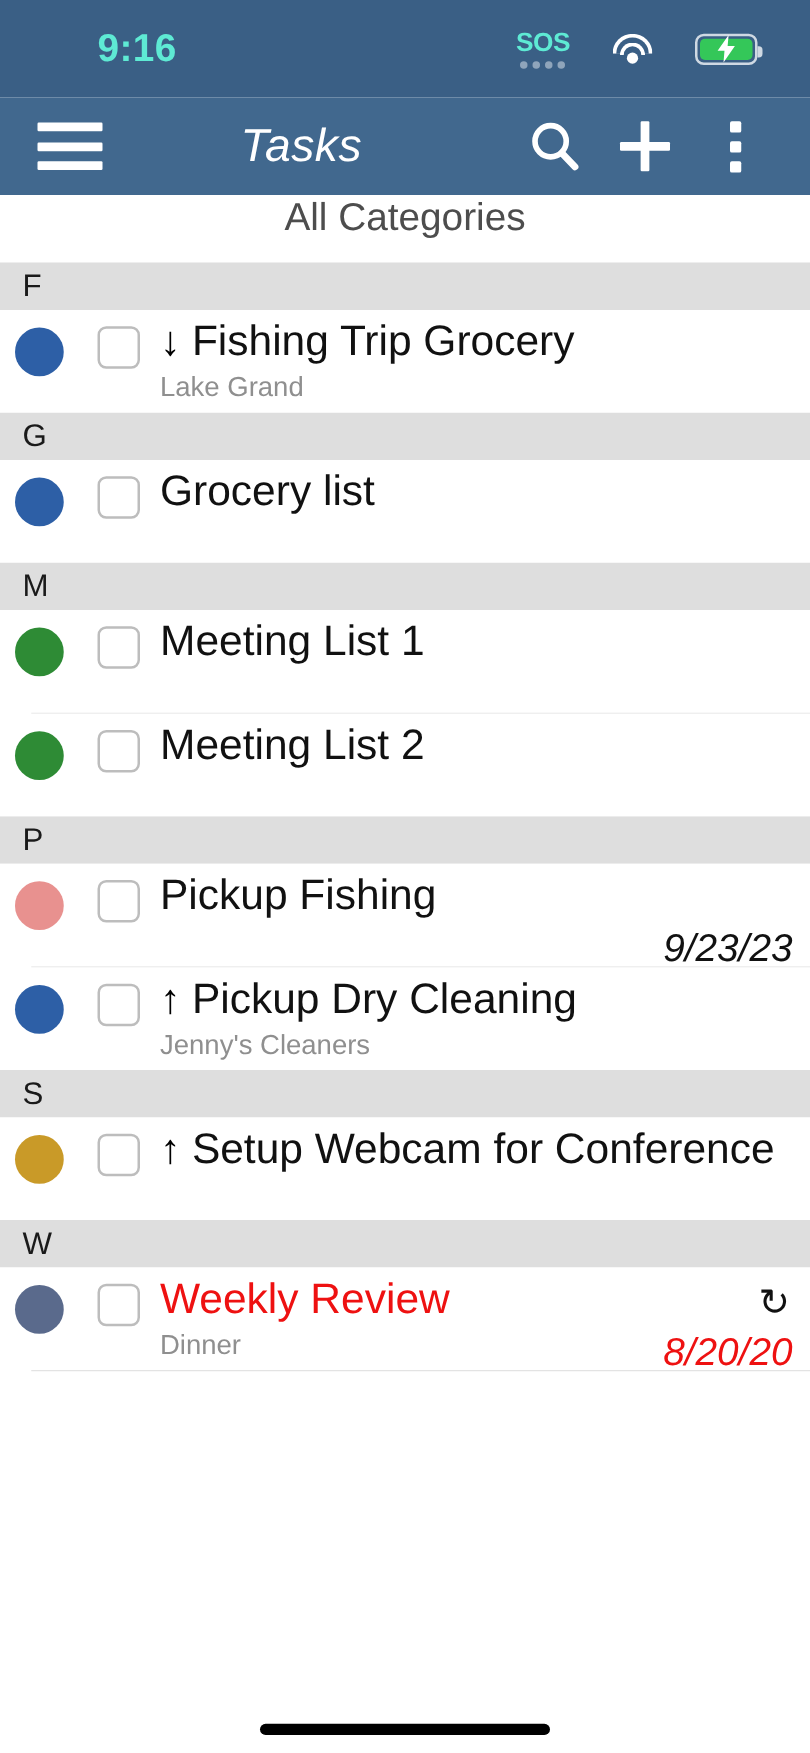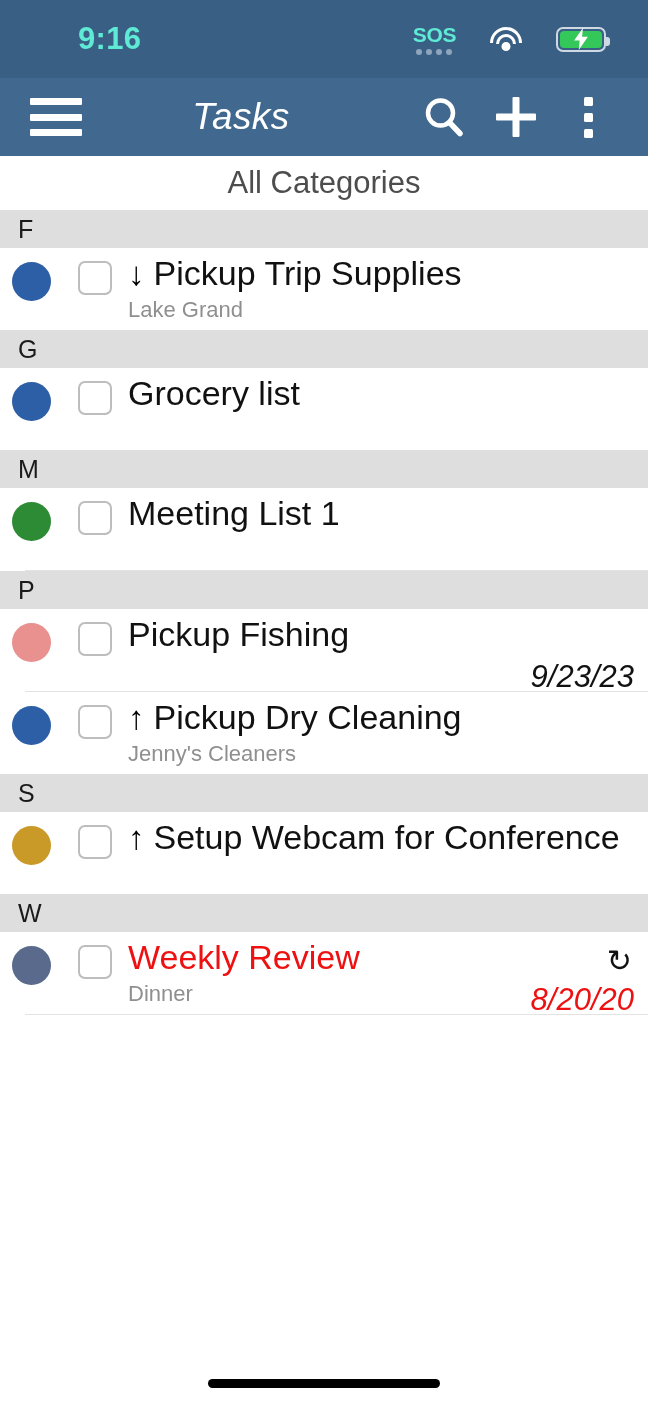--- a/index.html
+++ b/index.html
@@ -47,21 +47,21 @@
   .hamburger i { display:block; height:7px; background:#fff; border-radius:1px; }
   .toolbar-title { flex:1; text-align:center; font-size:37px; font-weight:300;
                    letter-spacing:.4px; margin-left:-10px; }
   .toolbar-actions { display:flex; align-items:center; gap:4px; }
   .tb-btn { width:68px; height:68px; display:flex; align-items:center; justify-content:center;
             cursor:pointer; }
   .kebab { display:flex; flex-direction:column; gap:7px; align-items:center; }
   .kebab i { width:9px; height:9px; background:#fff; border-radius:1.5px; display:block; }
 
   
-  .catbar { height:54px; display:flex; align-items:center; justify-content:center;
+  .catbar { height:54px; display:flex; align-items:flex-start; justify-content:center;
             background:#fff; }
   .catbar span { font-size:31px; color:#4d4d4d; font-weight:400; }
 
   
   .list { background:#fff; }
   .section-head { height:38px; background:#dedede; display:flex; align-items:center;
                   padding-left:18px; }
   .section-head span { font-size:25px; color:#1a1a1a; font-weight:400; line-height:1; }
 
   .row { position:relative; background:#fff; display:flex; padding:0 14px 0 0; }
@@ -162,21 +162,21 @@
       <div class="row" style="height: 82px;">
         <div class="row-dot">
           <span class="dot" style="background: rgb(45, 95, 166);"></span>
         </div>
         <div class="row-check">
           <div class="cbox"></div>
         </div>
         <div class="row-body">
           <div class="row-top">
             <span class="prio">↓</span>
-            <span class="title">Pickup Trip Supplies</span>
+            <span class="title">Fishing Trip Grocery</span>
           </div>
           <div class="row-meta">
             <span class="note">Lake Grand</span>
             <span class="date"></span>
           </div>
         </div>
       </div>
       <div class="section-head">
         <span>G</span>
       </div>
@@ -211,20 +211,37 @@
           <div class="row-top">
             <span class="title">Meeting List 1</span>
           </div>
           <div class="row-meta">
             <span class="note"></span>
             <span class="date"></span>
           </div>
         </div>
       </div>
       <div class="divider"></div>
+      <div class="row" style="height: 82px;">
+        <div class="row-dot">
+          <span class="dot" style="background: rgb(46, 139, 53);"></span>
+        </div>
+        <div class="row-check">
+          <div class="cbox"></div>
+        </div>
+        <div class="row-body">
+          <div class="row-top">
+            <span class="title">Meeting List 2</span>
+          </div>
+          <div class="row-meta">
+            <span class="note"></span>
+            <span class="date"></span>
+          </div>
+        </div>
+      </div>
       <div class="section-head">
         <span>P</span>
       </div>
       <div class="row" style="height: 82px;">
         <div class="row-dot">
           <span class="dot" style="background: rgb(232, 145, 143);"></span>
         </div>
         <div class="row-check">
           <div class="cbox"></div>
         </div>

